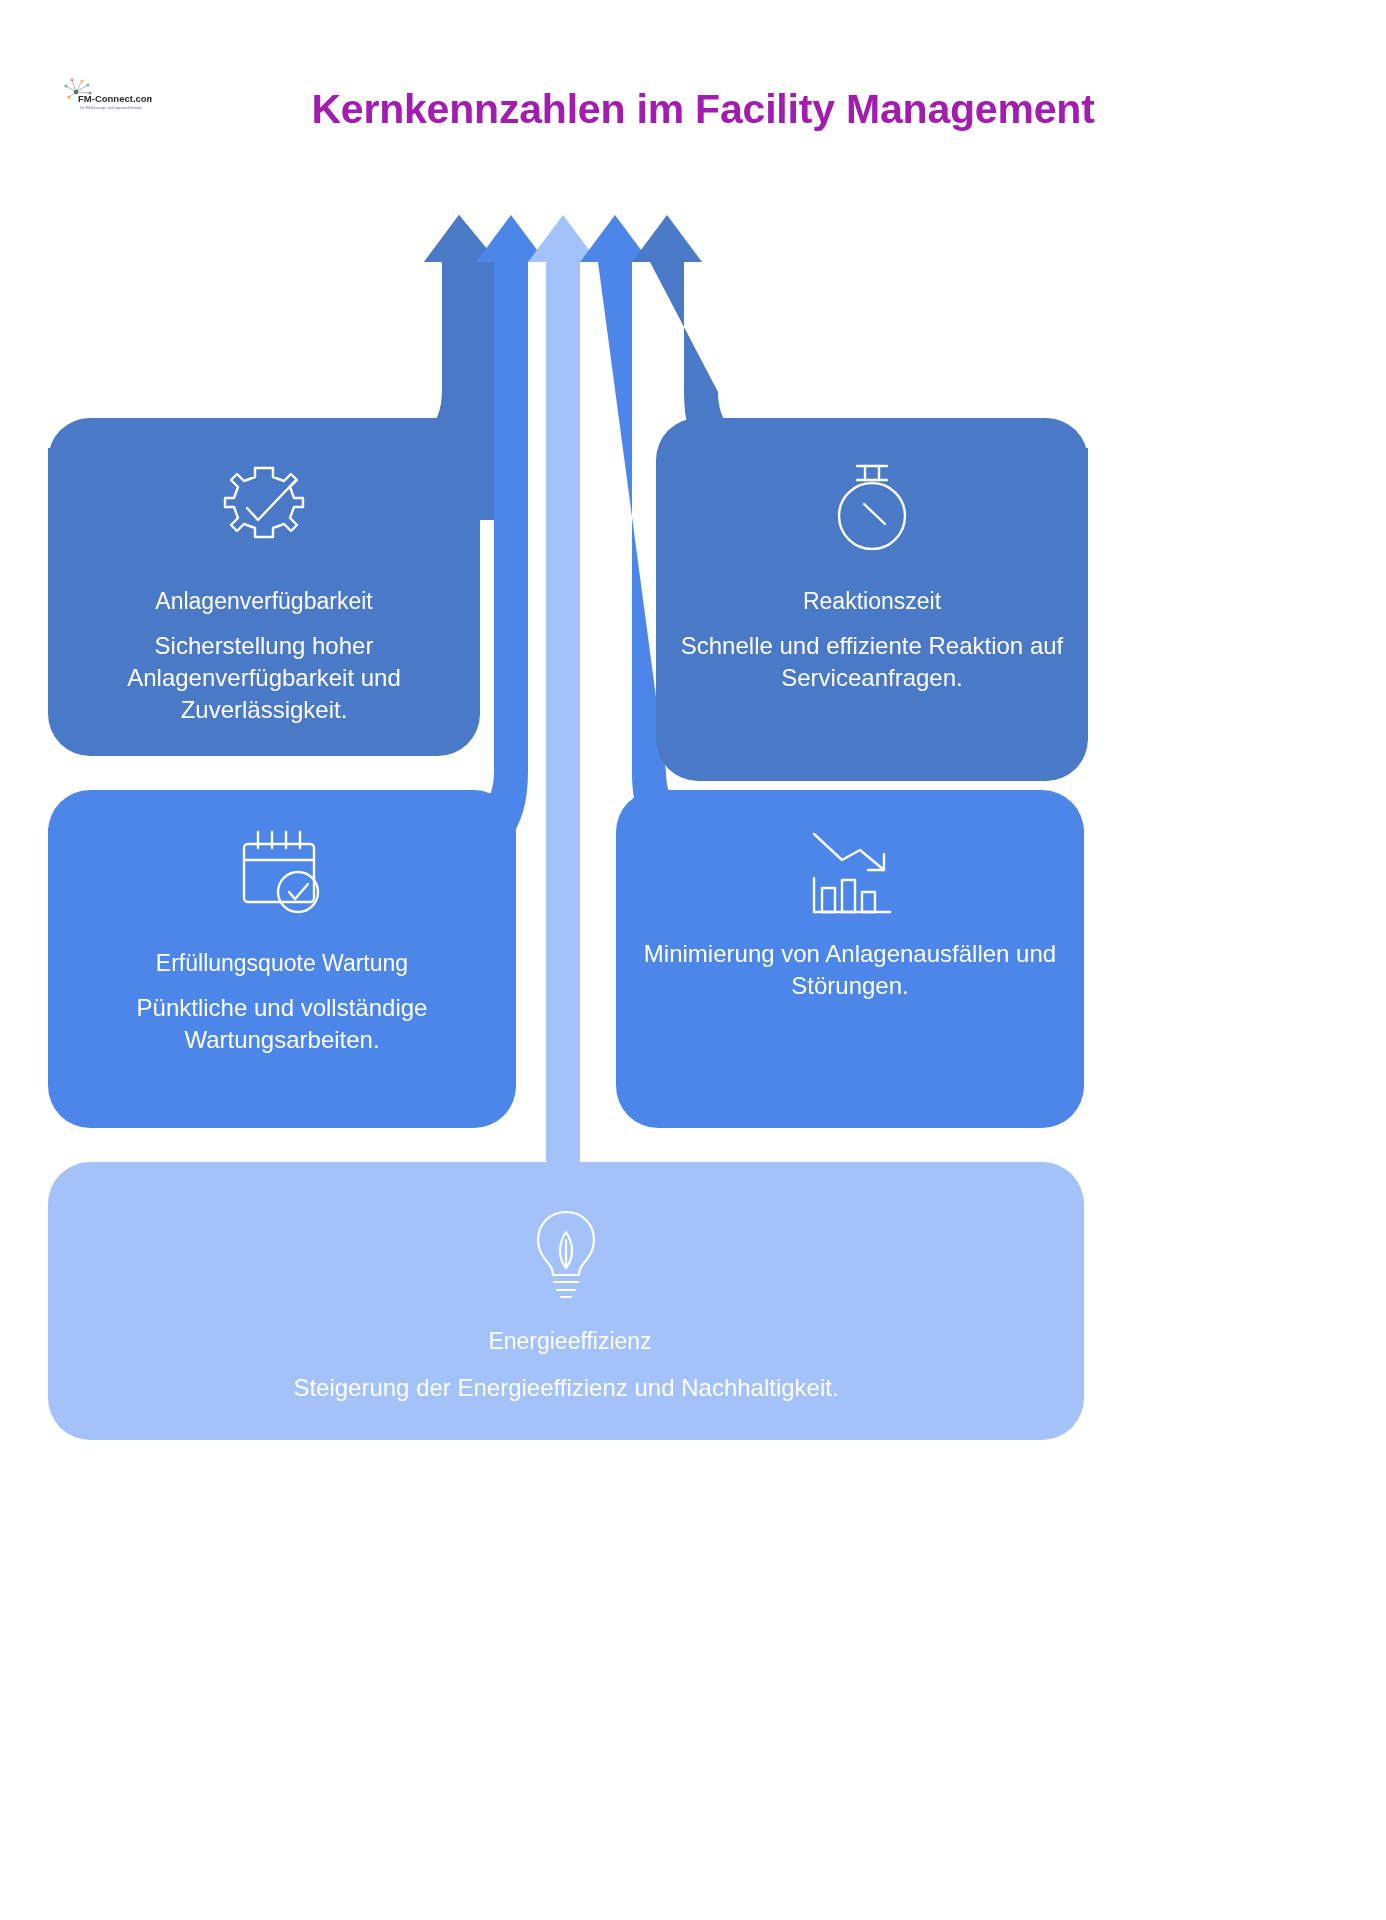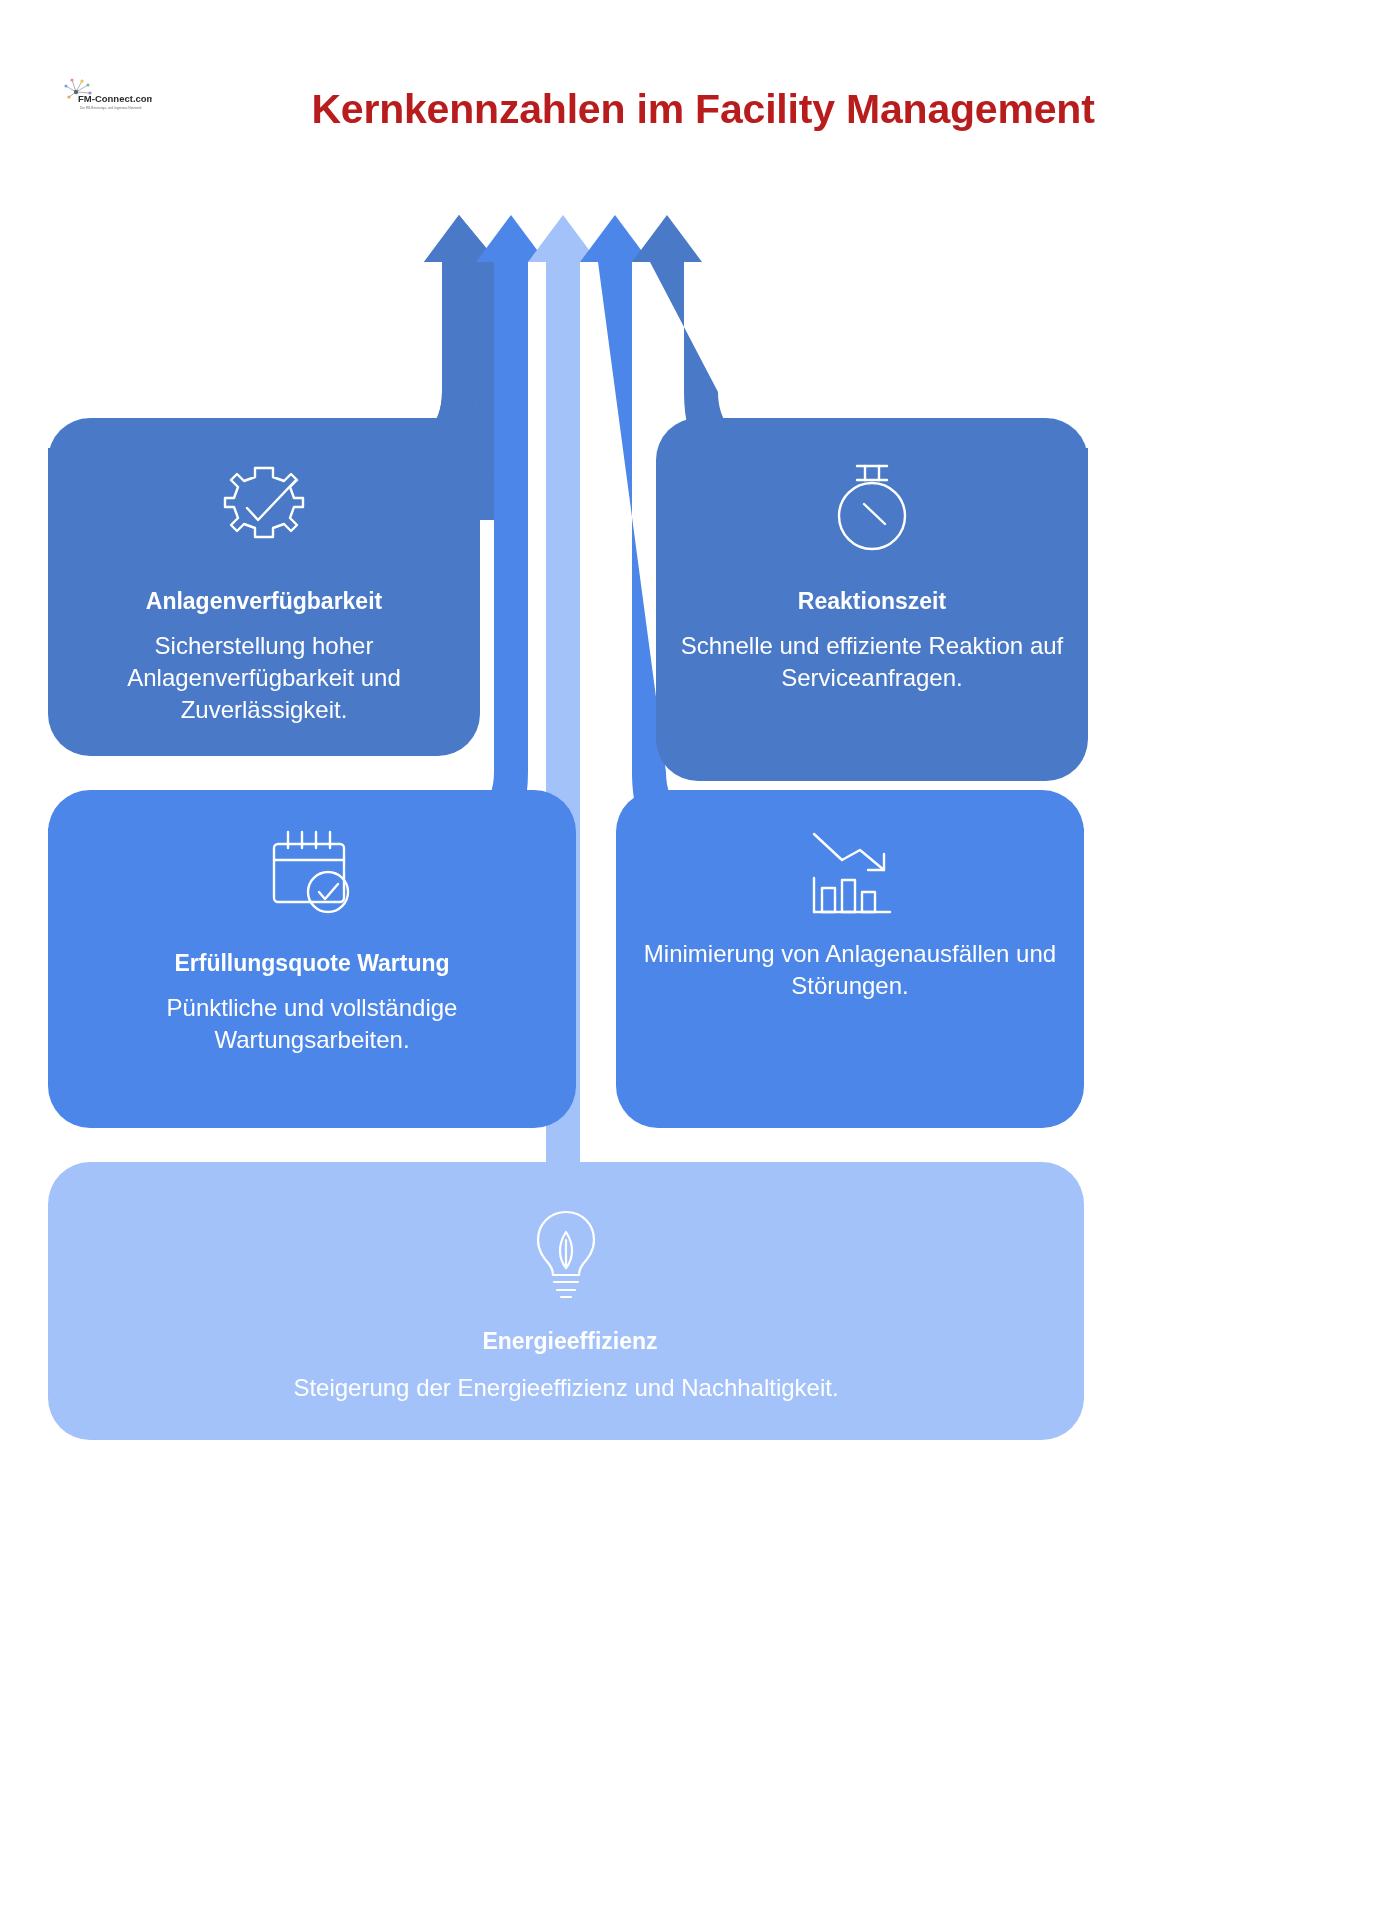--- a/index.html
+++ b/index.html
@@ -27,21 +27,21 @@
   }
   #title {
     position: absolute;
     left: 0;
     top: 86px;
     width: 1386px;
     text-align: center;
     padding-left: 20px;
     font-size: 41px;
     font-weight: bold;
-    color: #b91c1c;
+    color: #a21caf;
     letter-spacing: -0.2px;
     white-space: nowrap;
   }
 
   
   #arrows {
     position: absolute;
     left: 0;
     top: 0;
     width: 1386px;
@@ -55,35 +55,35 @@
     color: #ffffff;
     text-align: center;
     overflow: hidden;
   }
   .card .icon {
     display: block;
     margin: 0 auto;
   }
   .card .ttl {
     font-size: 23px;
-    font-weight: bold;
+    font-weight: normal;
     line-height: 1.2;
     margin-top: 26px;
     text-align: center;
   }
   .card .desc {
     font-size: 24px;
     line-height: 1.34;
     margin-top: 14px;
     padding: 0 20px;
   }
 
   #card-0 { left: 48px;  top: 418px;  width: 432px; height: 338px; background:#4a7ac7; }
   #card-1 { left: 656px; top: 418px;  width: 432px; height: 363px; background:#4a7ac7; }
-  #card-2 { left: 48px;  top: 790px;  width: 528px; height: 338px; background:#4b86e8; }
+  #card-2 { left: 48px;  top: 790px;  width: 468px; height: 338px; background:#4b86e8; }
   #card-3 { left: 616px; top: 790px;  width: 468px; height: 338px; background:#4b86e8; }
   #card-4 { left: 48px;  top: 1162px; width: 1036px; height: 278px; background:#a4c2fa; }
 
   #card-0 .icon, #card-1 .icon { margin-top: 40px; }
   #card-2 .icon, #card-3 .icon { margin-top: 36px; }
   #card-4 .icon { margin-top: 44px; }
   #card-4 .ttl { font-size: 23px; margin-top: 22px; margin-left: 8px; }
   #card-4 .desc { font-size: 24px; margin-top: 16px; }
 </style>
 </head>

